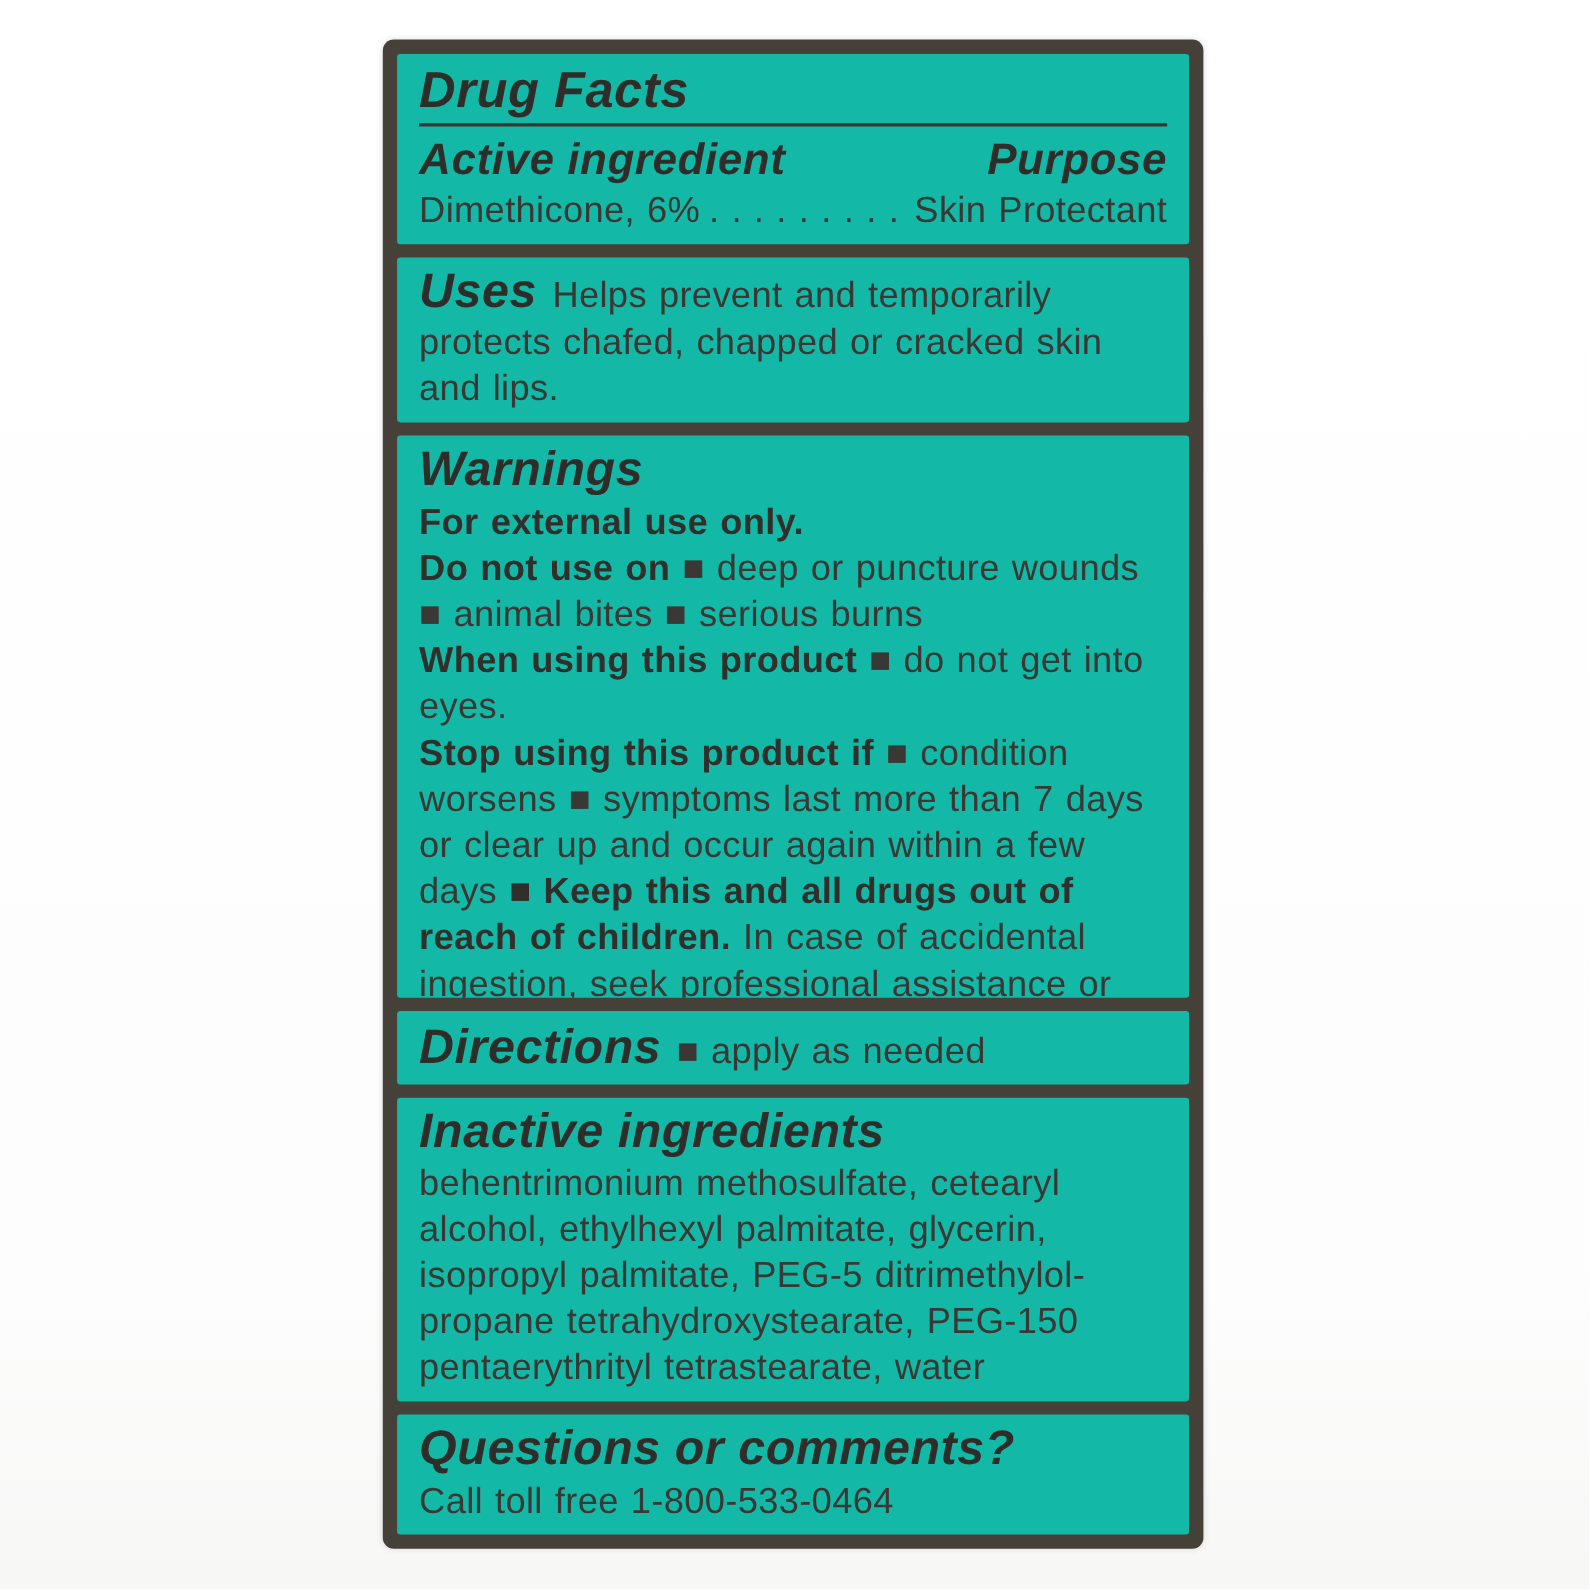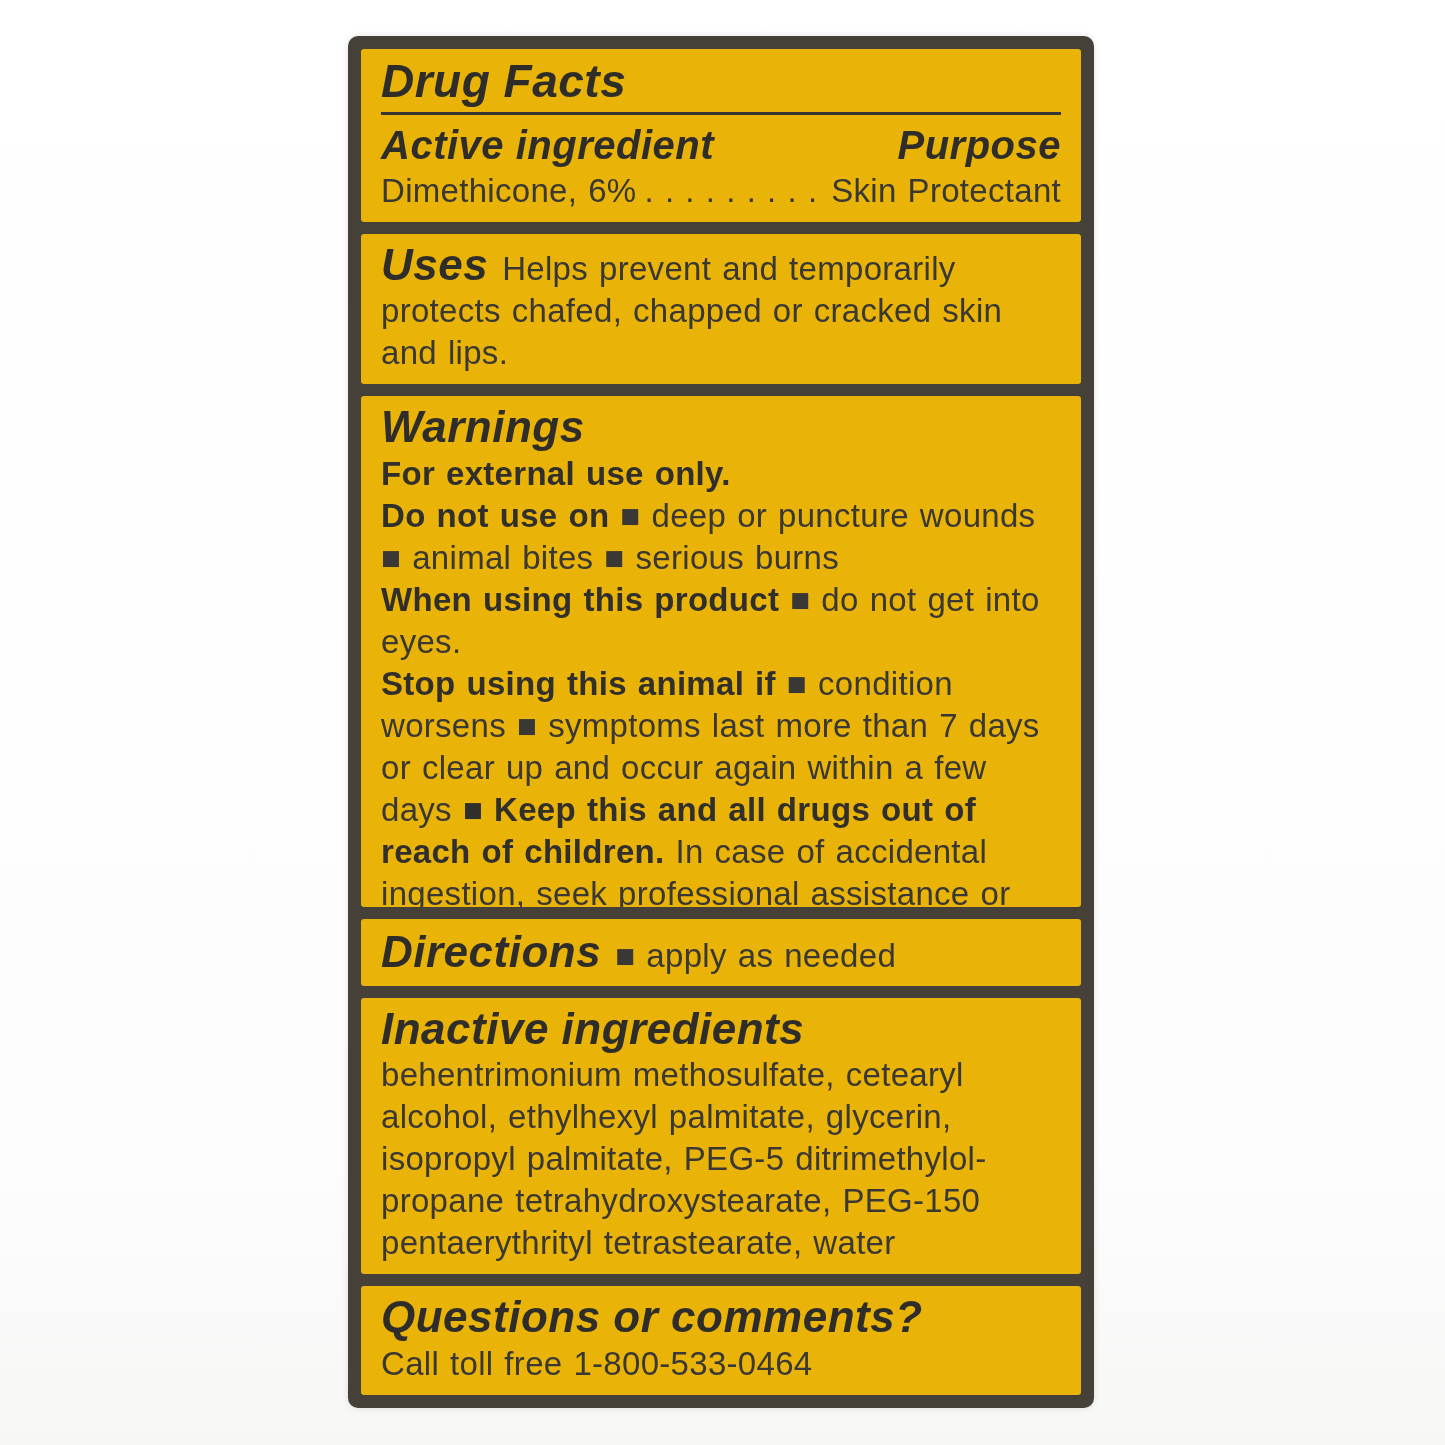--- a/index.html
+++ b/index.html
@@ -26,21 +26,21 @@
     box-sizing: border-box;
     background: #454139;
     border-radius: 10px;
     padding: 13px;
     display: flex;
     flex-direction: column;
     gap: 12px;
     box-shadow: 0 0 6px rgba(0,0,0,0.12);
   }
   .panel {
-    background: #eab308;
+    background: #14b8a6;
     border-radius: 3px;
     color: #34322e;
     padding: 6px 20px 10px 20px;
     box-sizing: border-box;
     overflow: hidden;
   }
   .h-main {
     font-size: 46px;
     font-weight: bold;
     font-style: italic;
@@ -127,21 +127,21 @@
     <div class="panel">
       <p class="body-text"><span class="h-section h-inline">Uses</span><span>Helps prevent and temporarily protects chafed, chapped or cracked skin and lips.</span></p>
     </div>
 
     <div class="panel flex1">
       <div class="h-section">Warnings</div>
       <div class="body-text warnings-body">
         <p><span class="b">For external use only.</span></p>
         <p><span class="b">Do not use on</span><span> ■ deep or puncture wounds ■ animal bites ■ serious burns</span></p>
         <p><span class="b">When using this product</span><span> ■ do not get into eyes.</span></p>
-        <p><span class="b">Stop using this animal if</span><span> ■ condition worsens ■ symptoms last more than 7 days or clear up and occur again within a few days </span><span class="b">■ Keep this and all drugs out of reach of children.</span><span> In case of accidental ingestion, seek professional assistance or contact a Poison Control Center immediately.</span></p>
+        <p><span class="b">Stop using this product if</span><span> ■ condition worsens ■ symptoms last more than 7 days or clear up and occur again within a few days </span><span class="b">■ Keep this and all drugs out of reach of children.</span><span> In case of accidental ingestion, seek professional assistance or contact a Poison Control Center immediately.</span></p>
       </div>
     </div>
 
     <div class="panel dir-row">
       <p class="body-text"><span class="h-section h-inline">Directions</span><span>■ apply as needed</span></p>
     </div>
 
     <div class="panel">
       <div class="h-section">Inactive ingredients</div>
       <p class="body-text">behentrimonium methosulfate, cetearyl alcohol, ethylhexyl palmitate, glycerin, isopropyl palmitate, PEG-5 ditrimethylol-propane tetrahydroxystearate, PEG-150 pentaerythrityl tetrastearate, water</p>

